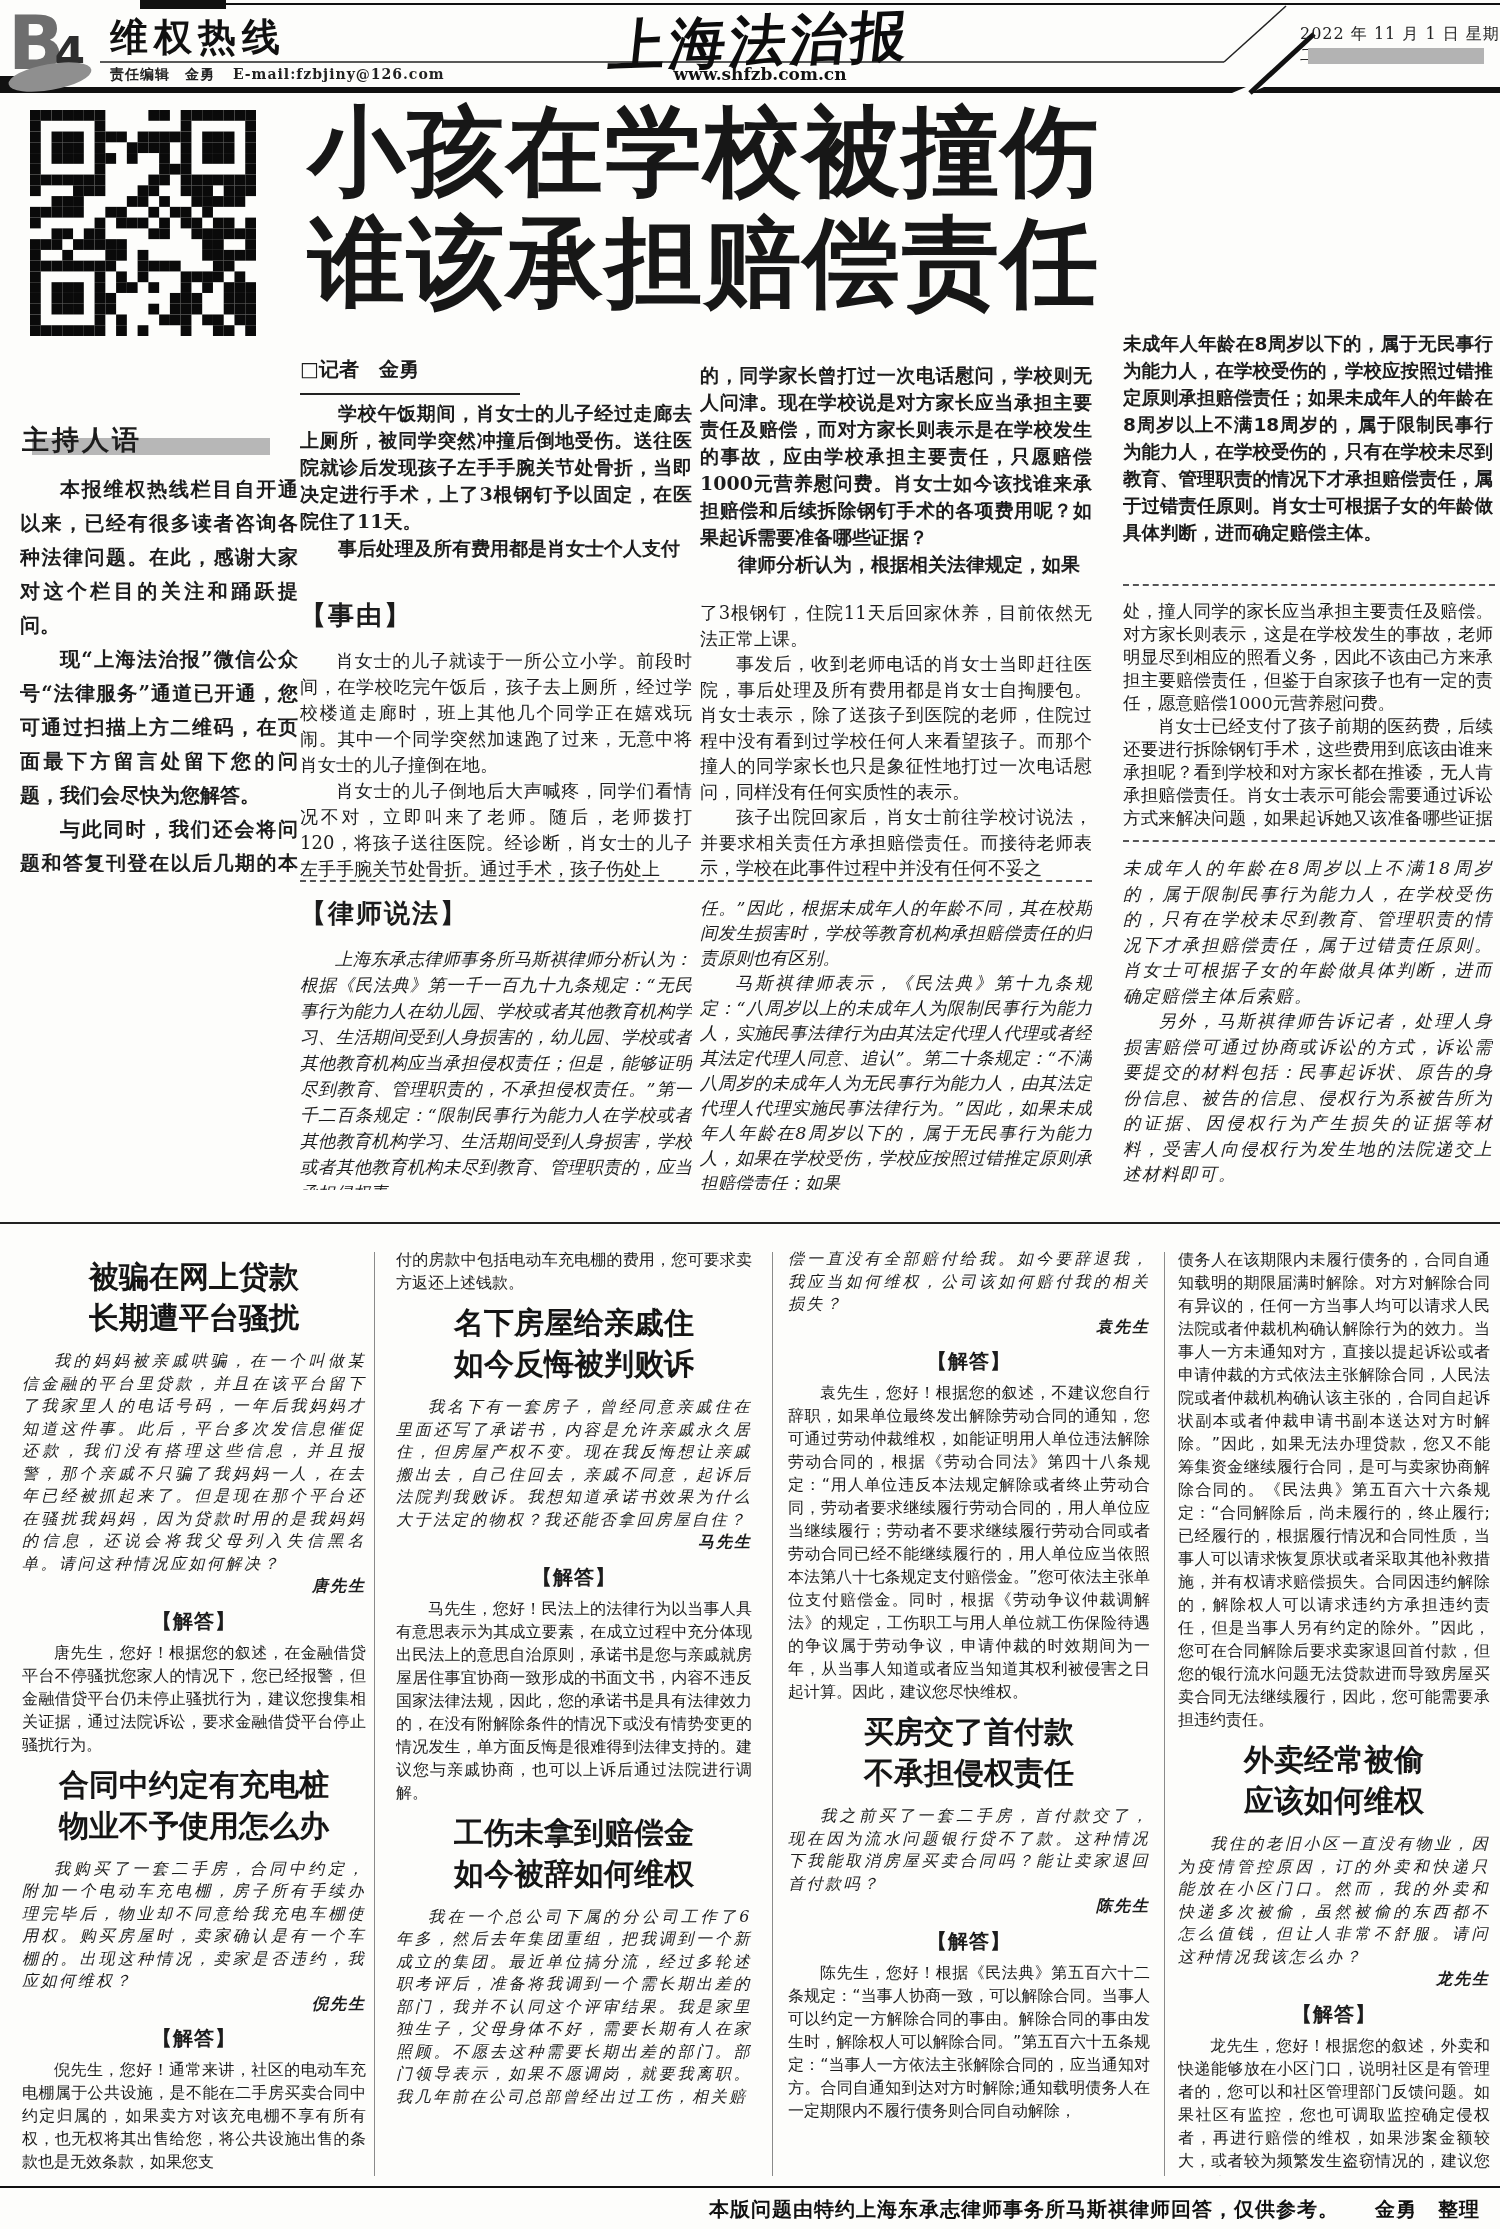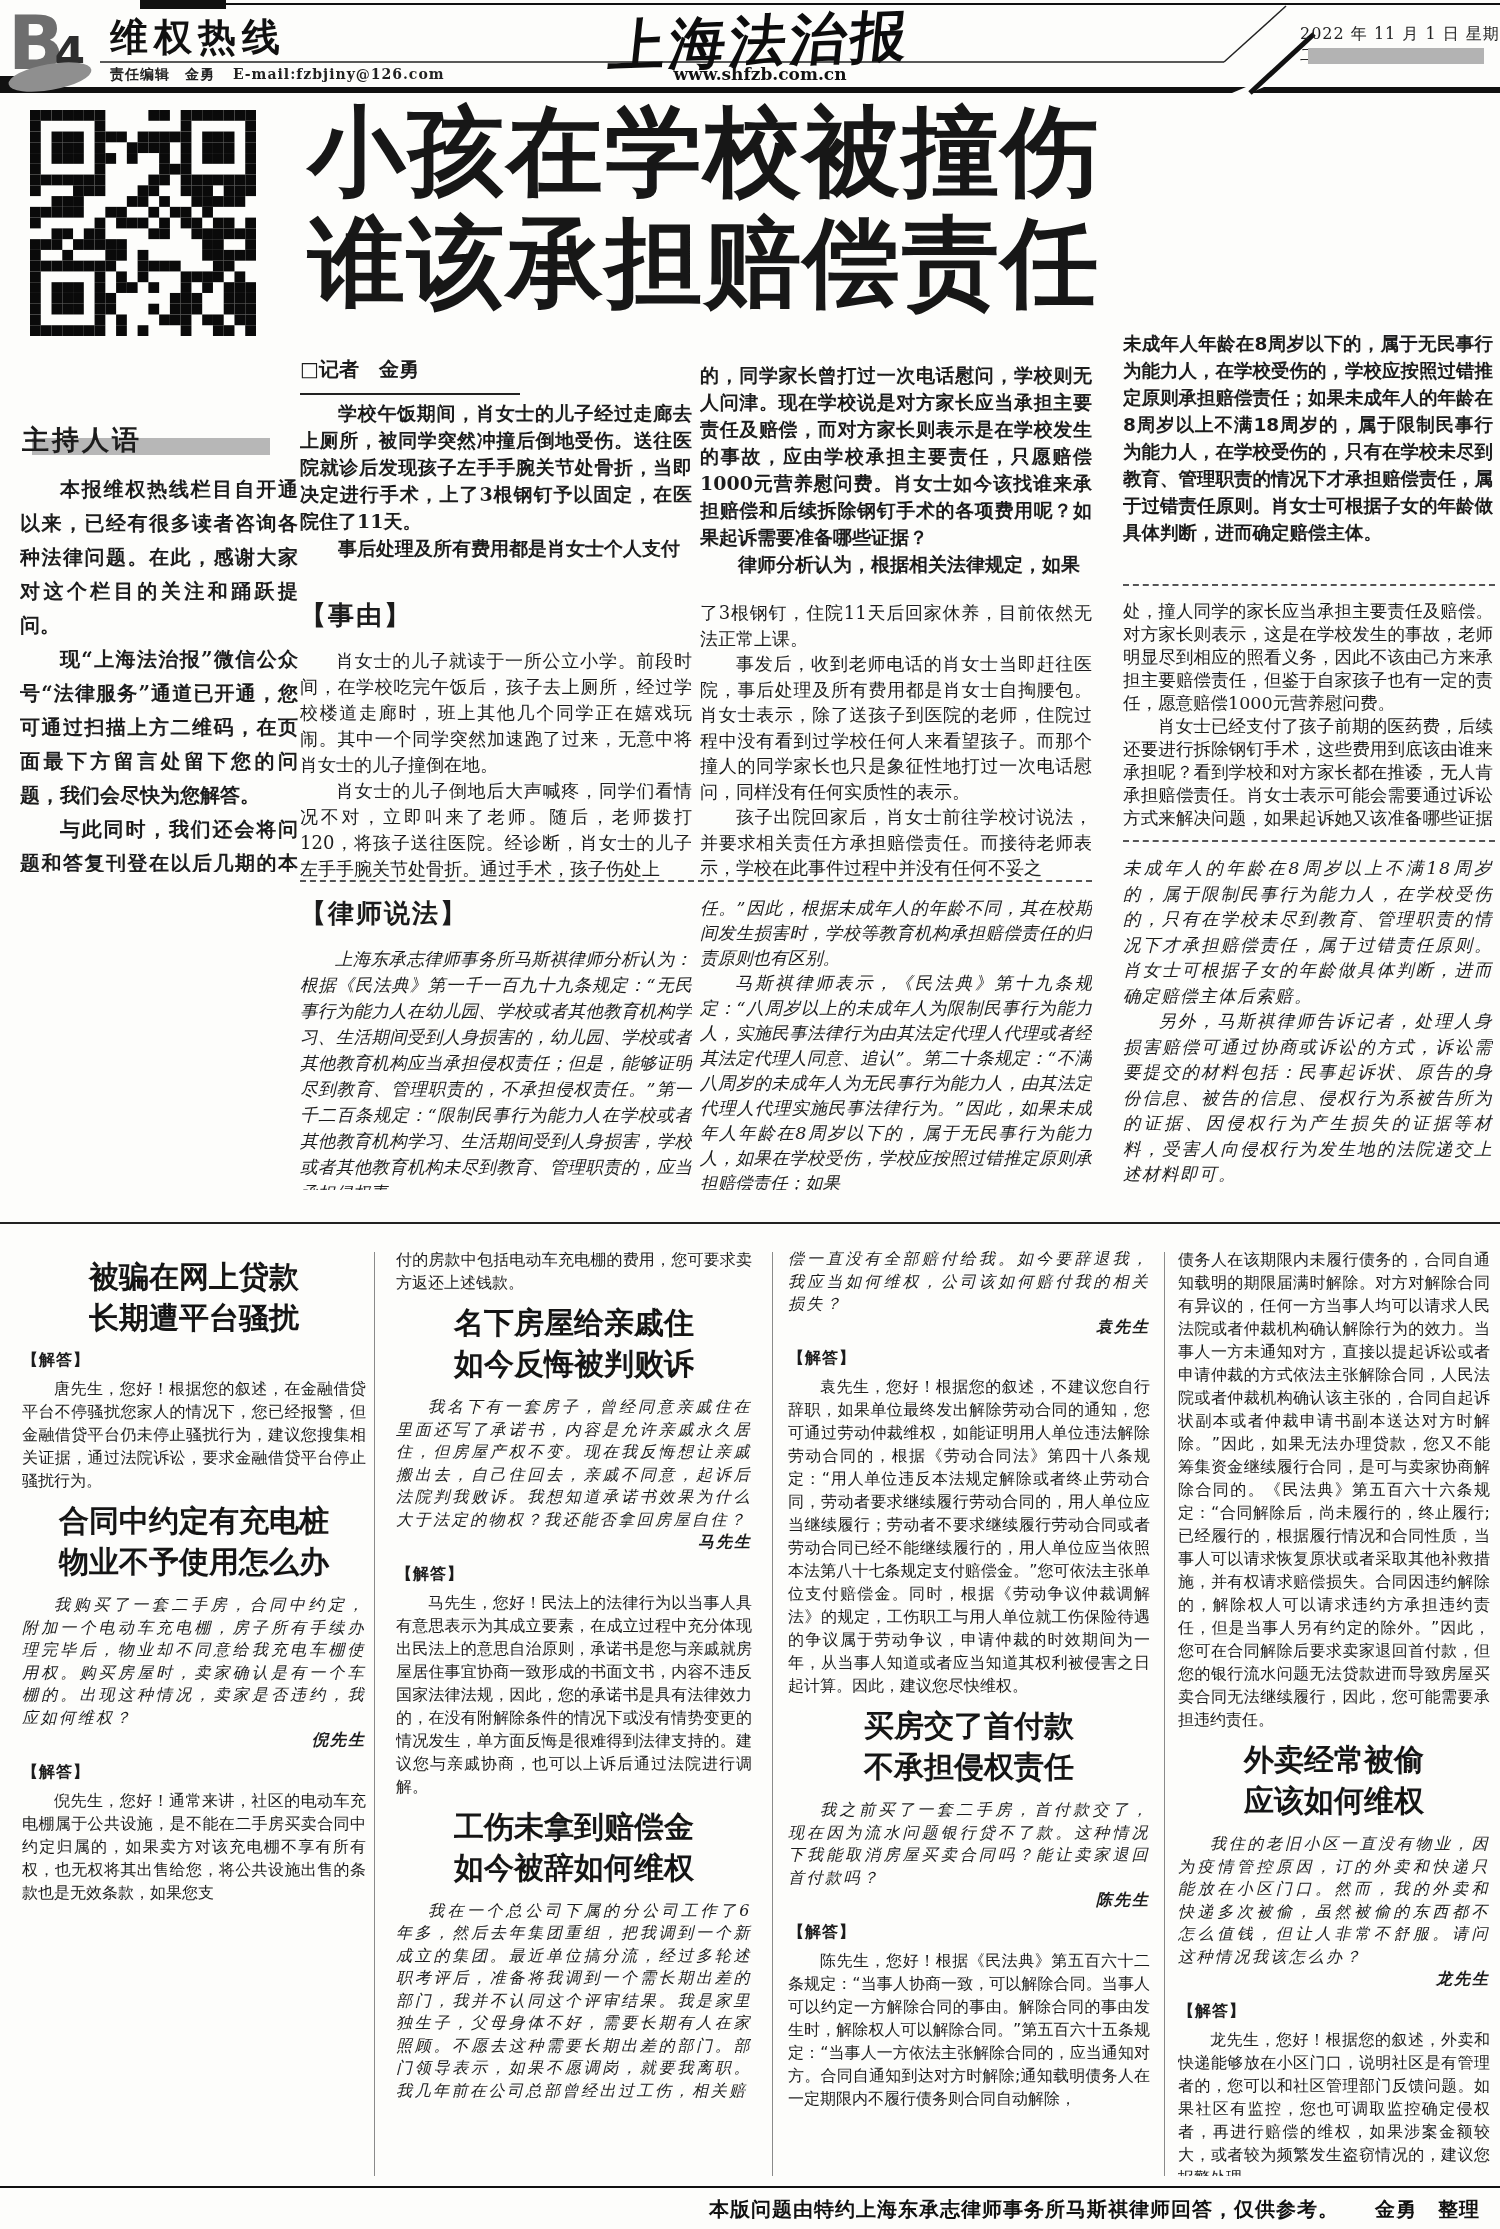--- a/index.html
+++ b/index.html
@@ -63,21 +63,21 @@
   .qa-c1{left:396px;width:356px;}
   .qa-c2{left:788px;width:362px;}
   .qa-c3{left:1178px;width:312px;}
   .vrule{position:absolute;top:1252px;height:924px;width:1px;background:#8a8a8a;}
   .q-head{margin:8px 0 12px;text-align:center;font-size:30px;line-height:41px;font-weight:900;font-family:"DejaVu Sans","Liberation Sans",sans-serif;color:#151515;}
   .q-head span{display:block;}
   .qa-q{font-family:"DejaVu Serif","Liberation Serif",serif;font-style:italic;font-size:16px;line-height:22.5px;letter-spacing:2.5px;text-align:justify;margin-bottom:4px;}
   .qa-q>span:first-child{display:block;text-indent:2em;}
   .qa-q.cont>span:first-child{text-indent:0;}
   .qa-sig{display:block;text-align:right;font-weight:700;font-style:italic;letter-spacing:2px;}
-  .qa-label{font-family:"DejaVu Sans","Liberation Sans",sans-serif;font-size:16px;font-weight:900;letter-spacing:1px;margin:10px 0 6px;}
+  .qa-label{font-family:"DejaVu Sans","Liberation Sans",sans-serif;font-size:20px;font-weight:900;letter-spacing:1px;margin:10px 0 6px;text-align:center;}
   .qa-a{font-family:"DejaVu Sans","Liberation Sans",sans-serif;font-size:16px;line-height:23px;text-align:justify;margin-bottom:4px;}
   .qa-a>span:first-child{display:block;text-indent:2em;}
   .qa-a.cont>span:first-child{text-indent:0;}
 
   
   .foot-rule{left:0;top:2186px;width:1500px;height:2px;background:#111;}
   .footer{left:440px;top:2196px;width:1040px;text-align:right;font-size:20px;font-weight:700;letter-spacing:1px;color:#111;}
   .footer .credit{margin-left:28px;}
 </style>
 </head>
@@ -420,20 +420,24 @@
   <div class="abs dash dash-main"></div>
   <div class="abs dash dash-s1"></div>
   <div class="abs dash dash-s2"></div>
   <div class="abs hline divider"></div>
 
   <div class="abs qa-col qa-c0">
       <h3 class="q-head">
         <span>被骗在网上贷款</span>
         <span>长期遭平台骚扰</span>
       </h3>
+      <div class="qa-q">
+        <span>我的妈妈被亲戚哄骗，在一个叫做某信金融的平台里贷款，并且在该平台留下了我家里人的电话号码，一年后我妈妈才知道这件事。此后，平台多次发信息催促还款，我们没有搭理这些信息，并且报警，那个亲戚不只骗了我妈妈一人，在去年已经被抓起来了。但是现在那个平台还在骚扰我妈妈，因为贷款时用的是我妈妈的信息，还说会将我父母列入失信黑名单。请问这种情况应如何解决？</span>
+        <span class="qa-sig">唐先生</span>
+      </div>
       <div class="qa-label">【解答】</div>
       <div class="qa-a">
         <span>唐先生，您好！根据您的叙述，在金融借贷平台不停骚扰您家人的情况下，您已经报警，但金融借贷平台仍未停止骚扰行为，建议您搜集相关证据，通过法院诉讼，要求金融借贷平台停止骚扰行为。</span>
       </div>
       <h3 class="q-head">
         <span>合同中约定有充电桩</span>
         <span>物业不予使用怎么办</span>
       </h3>
       <div class="qa-q">
         <span>我购买了一套二手房，合同中约定，附加一个电动车充电棚，房子所有手续办理完毕后，物业却不同意给我充电车棚使用权。购买房屋时，卖家确认是有一个车棚的。出现这种情况，卖家是否违约，我应如何维权？</span>

